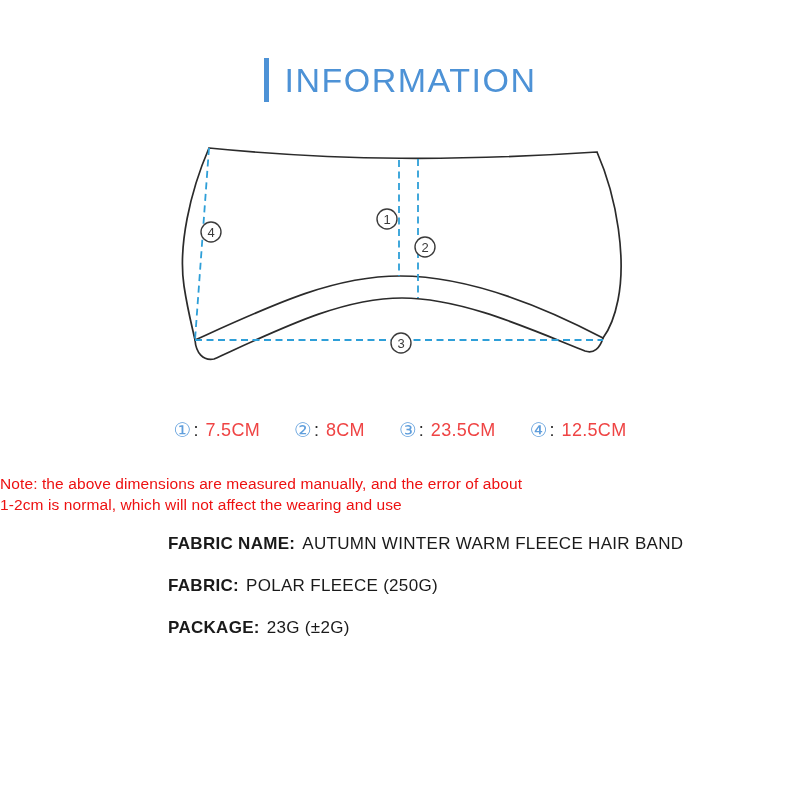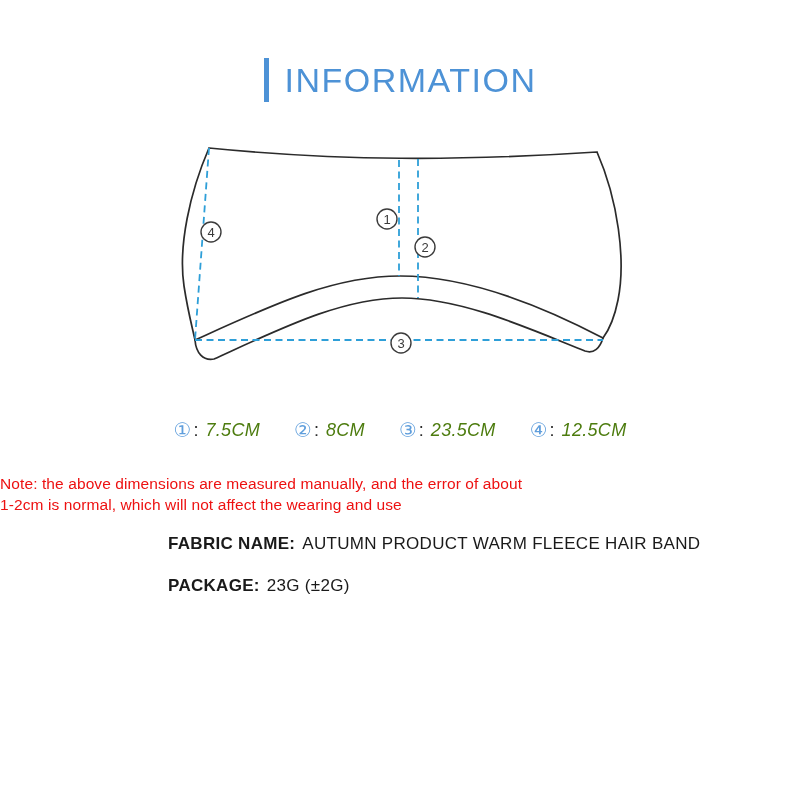--- a/index.html
+++ b/index.html
@@ -91,22 +91,21 @@
     font-family: "DejaVu Sans", sans-serif;
     font-size: 20px;
     color: var(--legend-blue);
   }
   .legend-colon {
     margin: 0 7px 0 2px;
     color: #2B2B2B;
   }
   .legend-value {
     letter-spacing: 0.3px;
-    color: #4d7c0f;
-    font-style: italic;
+    color: #ef4444;
   }
   
   .note {
     position: absolute;
     top: 473px; left: 0;
     width: 100%;
     text-align: left;
     color: var(--note-red);
     font-size: 15.5px;
     line-height: 21px;
@@ -203,20 +202,23 @@
     </div>
   </div>
 
   <div class="note">
     <div>Note: the above dimensions are measured manually, and the error of about</div>
     <div>1-2cm is normal, which will not affect the wearing and use</div>
   </div>
 
   <div class="specs">
     <div class="spec-row">
-      <span class="spec-label">FABRIC NAME:</span><span class="spec-value">AUTUMN PRODUCT WARM FLEECE HAIR BAND</span>
+      <span class="spec-label">FABRIC NAME:</span><span class="spec-value">AUTUMN WINTER WARM FLEECE HAIR BAND</span>
+    </div>
+    <div class="spec-row">
+      <span class="spec-label">FABRIC:</span><span class="spec-value">POLAR FLEECE (250G)</span>
     </div>
     <div class="spec-row">
       <span class="spec-label">PACKAGE:</span><span class="spec-value">23G (±2G)</span>
     </div>
   </div>
 
 </div>
 
 </body></html>

